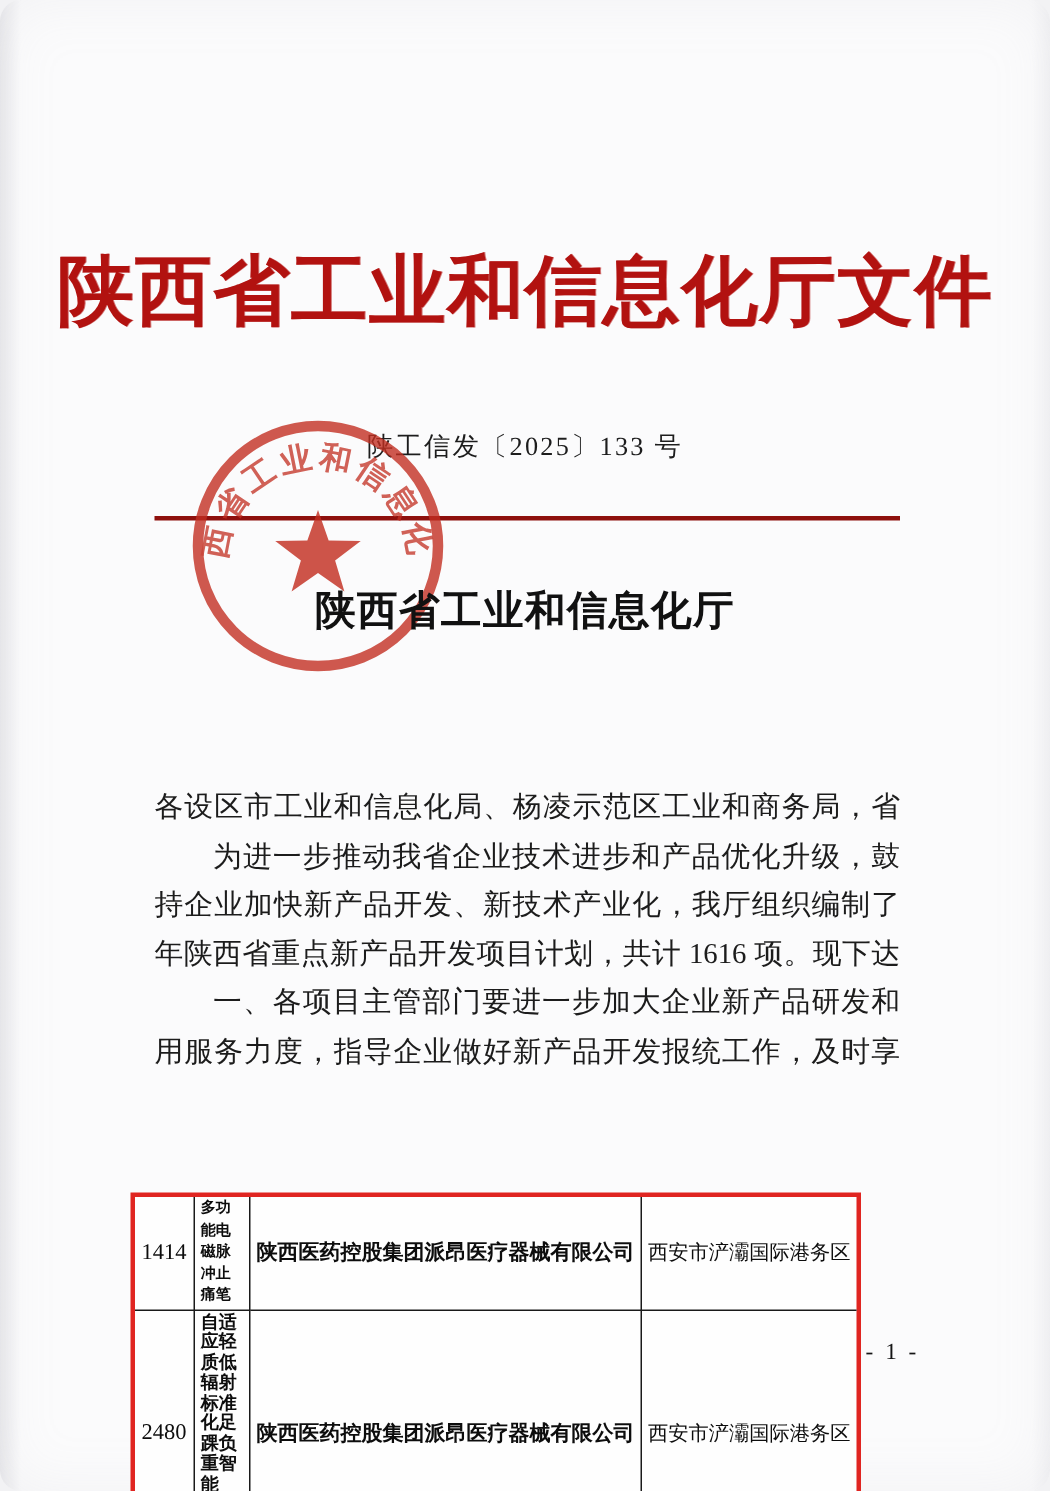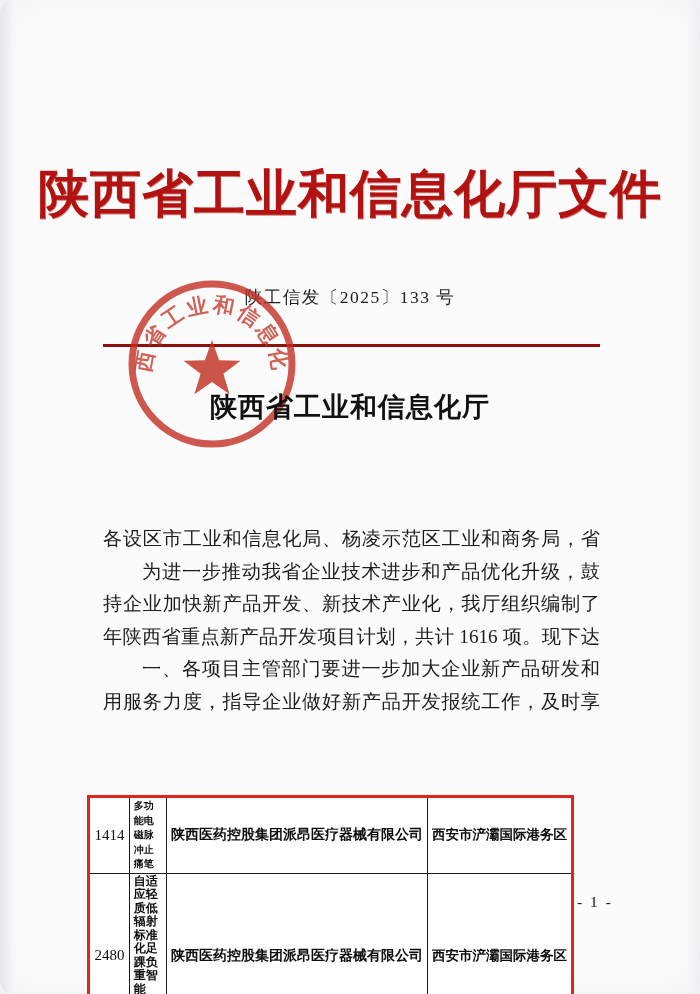--- a/index.html
+++ b/index.html
@@ -88,21 +88,21 @@
     color: #0d0d0d;
   }
   table.excerpt td {
     border: 1.6px solid #1a1a1a;
     padding: 1px 4px;
     vertical-align: middle;
   }
   td.cell-id   { width: 39px;  text-align: center; font-family: "Liberation Serif", serif; font-size: 15px; }
   td.cell-prod { width: 146px; font-size: 10px; font-weight: 700; line-height: 14.5px; }
   td.cell-comp { width: 222px; font-size: 14px; font-weight: 700; white-space: nowrap; }
-  td.cell-dist { width: 118px; font-size: 13.5px; font-weight: 700; white-space: nowrap; }
+  td.cell-dist { width: 118px; font-size: 13.5px; font-weight: 400; white-space: nowrap; }
   tr.row-1 td { height: 29px; }
   tr.row-2 td { height: 30px; }
   tr.row-2 td.cell-prod { font-size: 12px; line-height: 13.5px; }
 
   
   .page-number {
     position: absolute; top: 893px; left: 560px; width: 70px;
     text-align: center;
     font-size: 15.5px; color: #151515; letter-spacing: 2px;
   }

